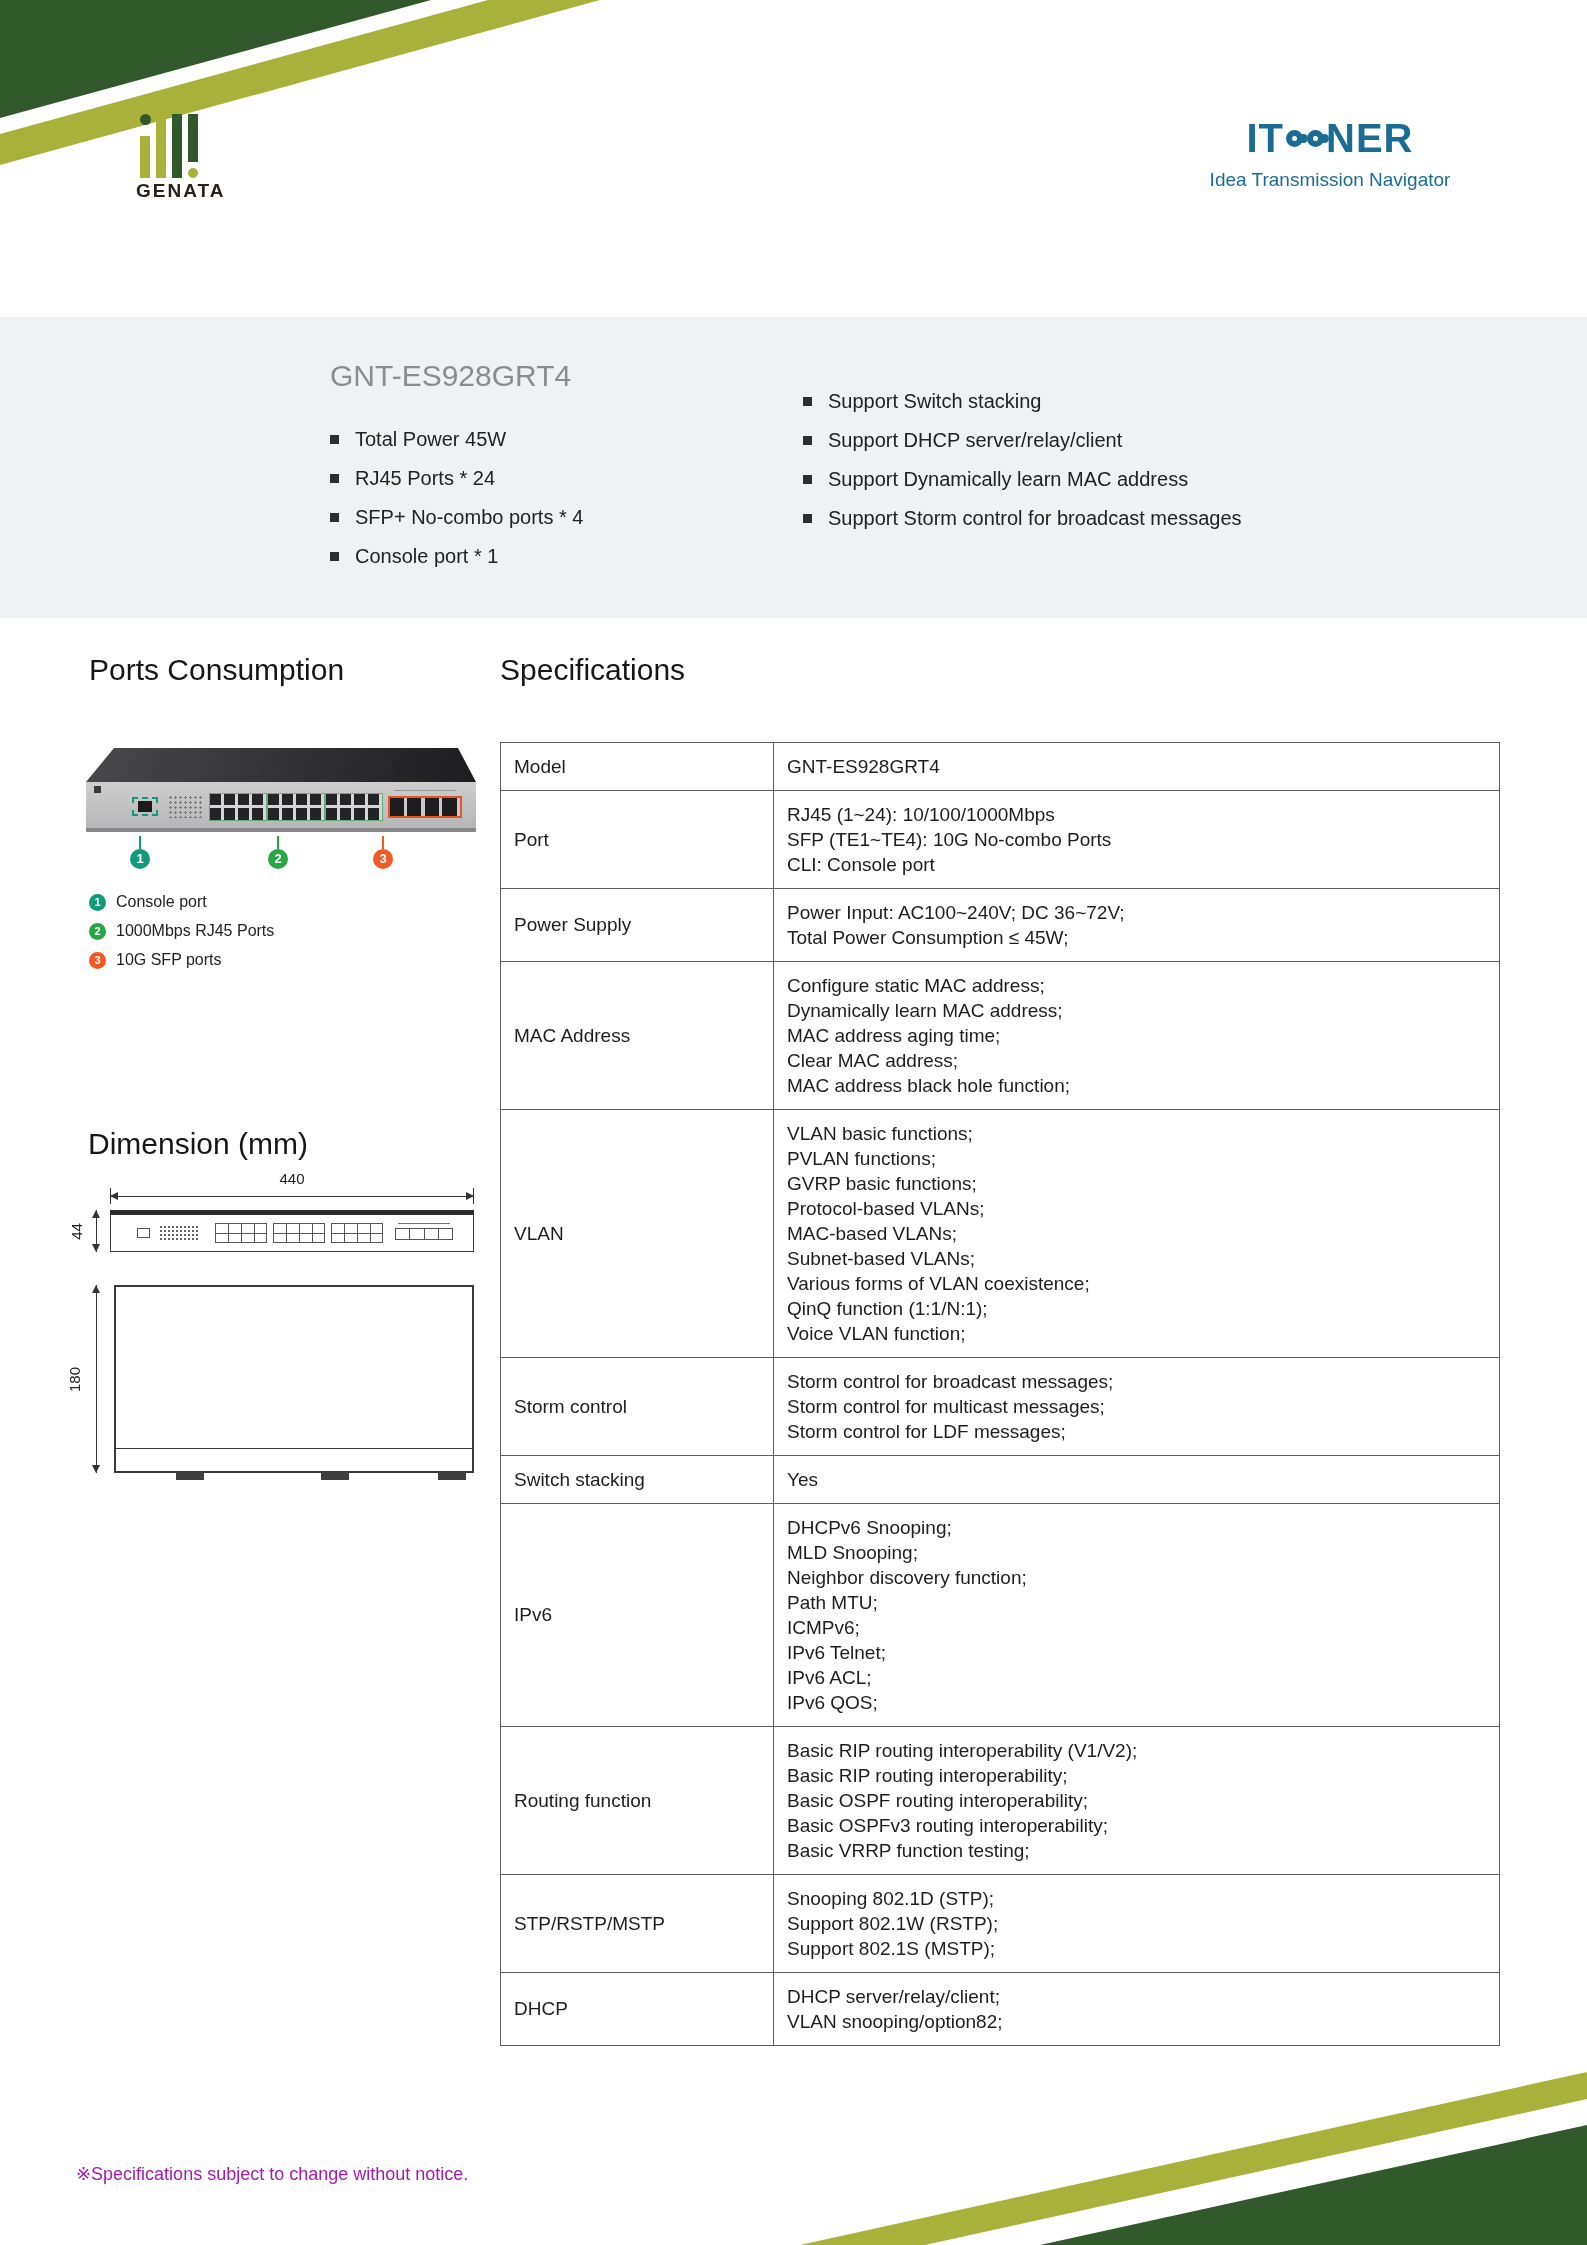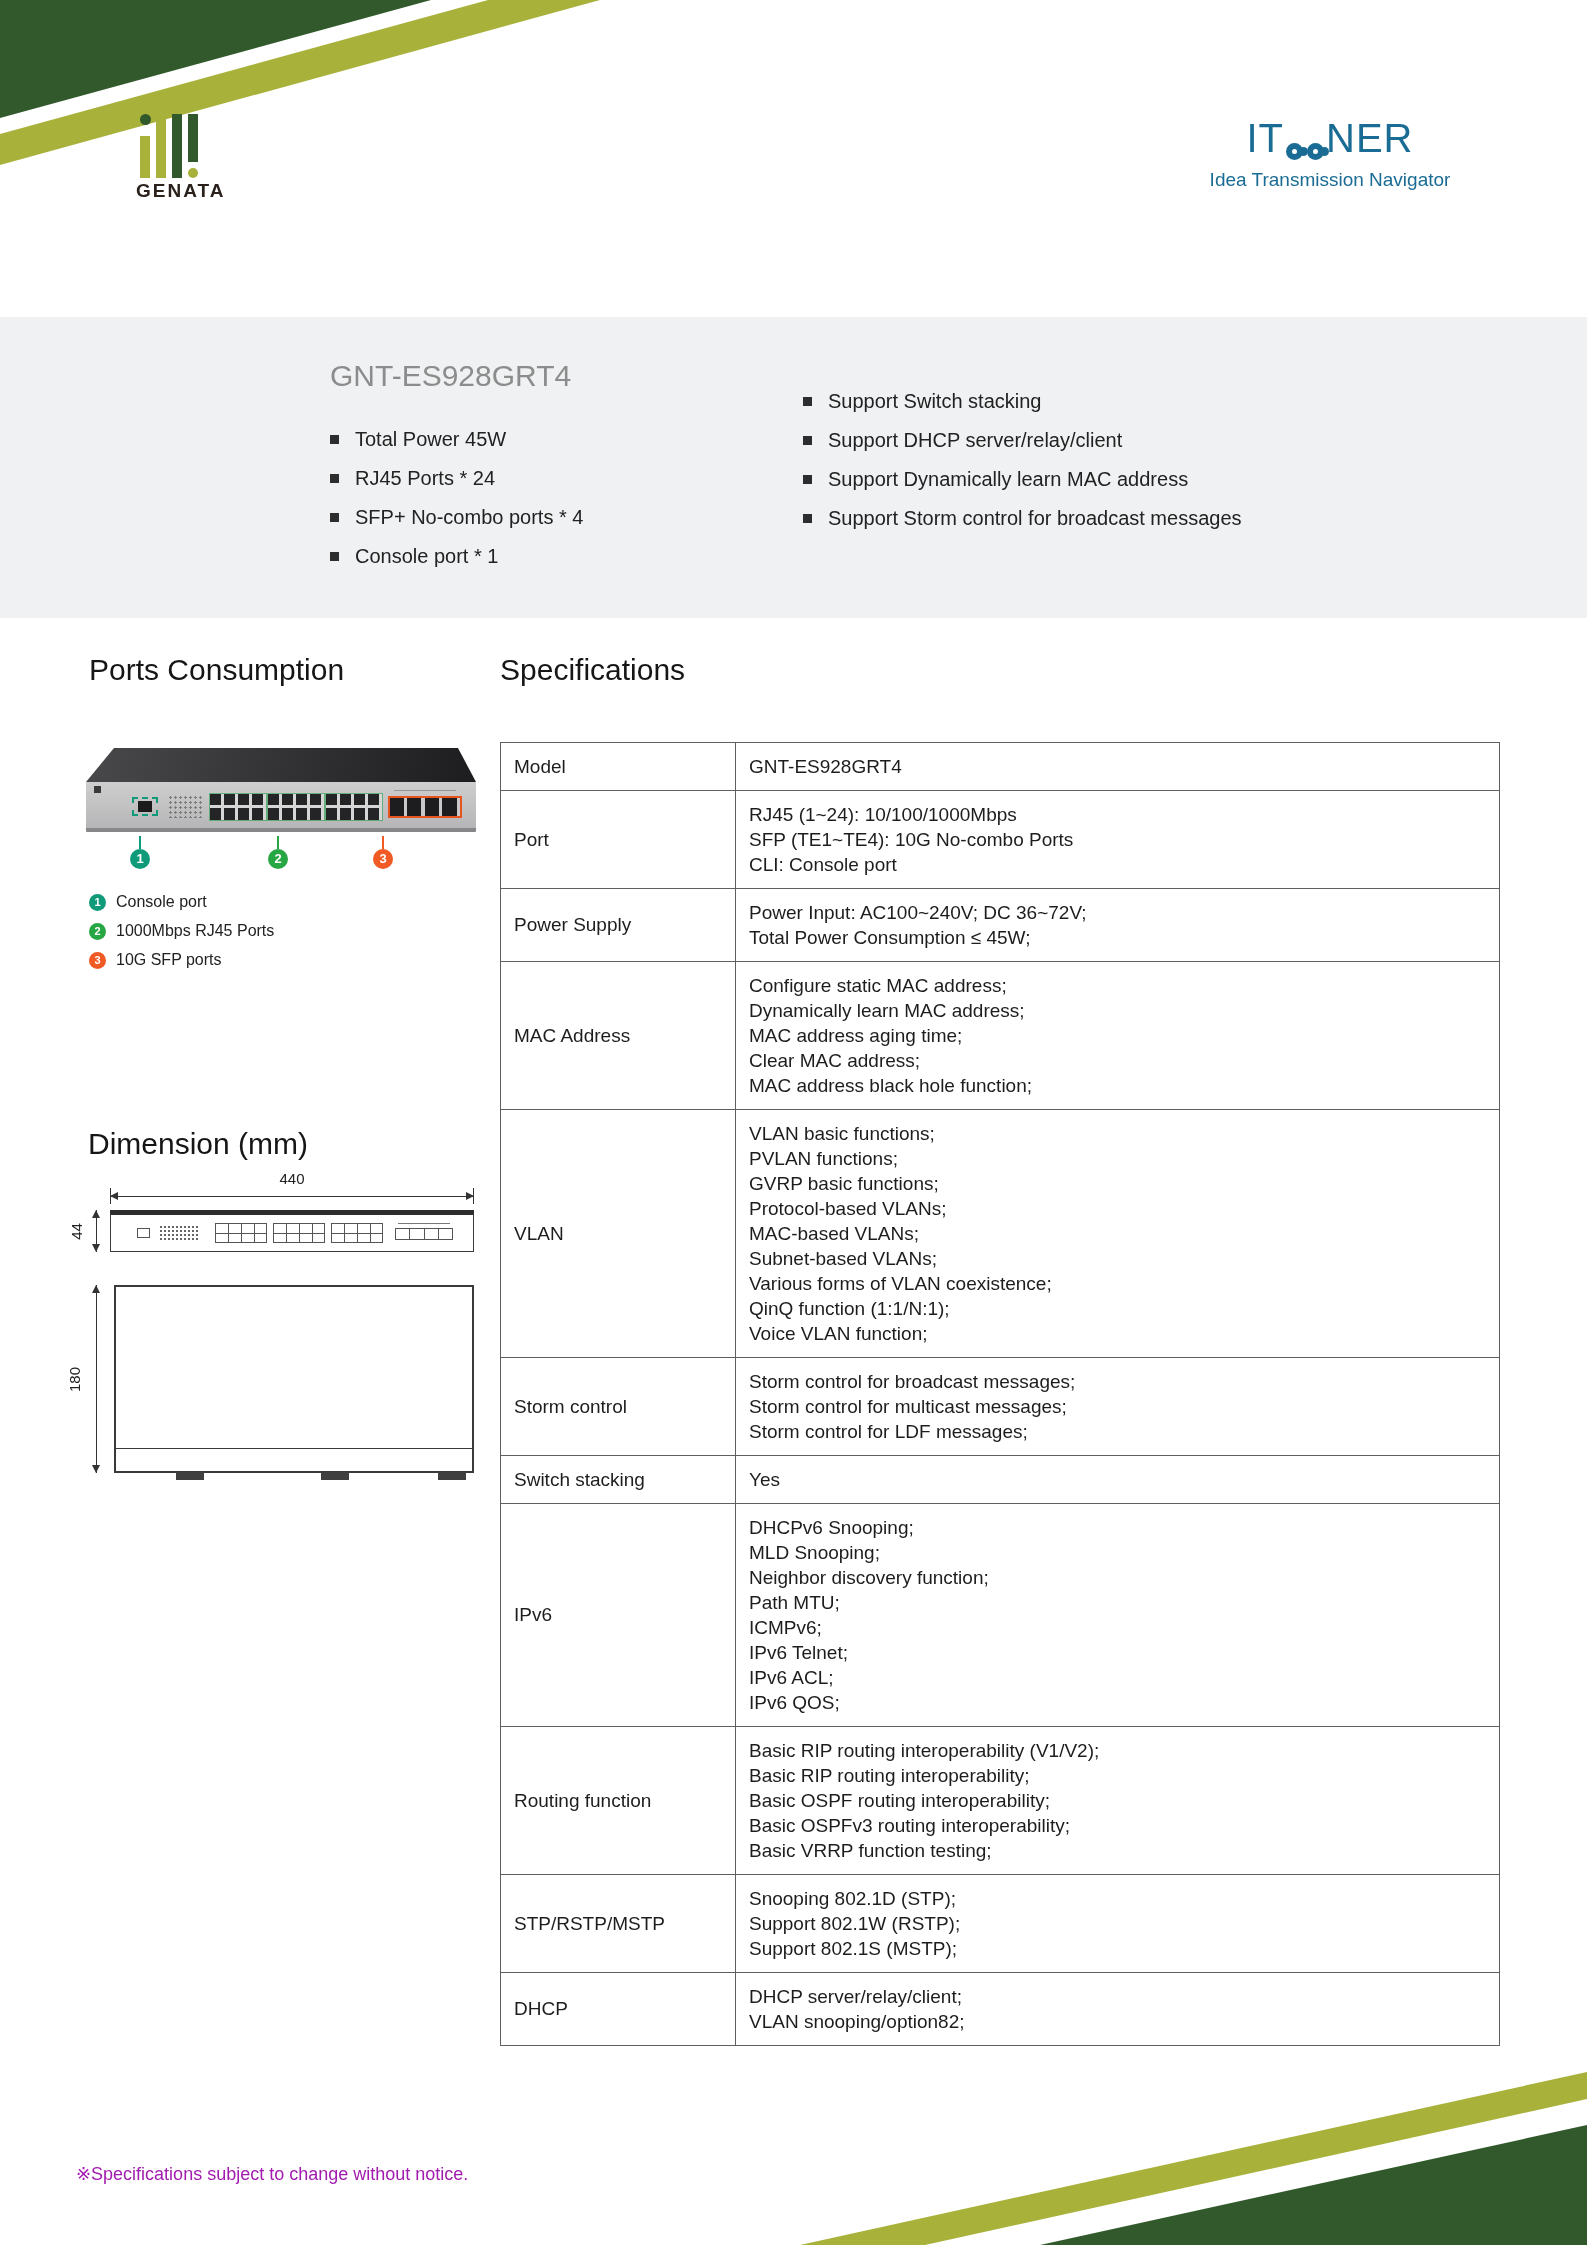--- a/index.html
+++ b/index.html
@@ -31,21 +31,21 @@
   .lb1d{left:0;top:2px;width:11px;height:11px;border-radius:50%;background:var(--dg)}
   .lb1{left:0;top:24px;width:10px;height:42px;background:var(--olive)}
   .lb2{left:16px;top:2px;width:10px;height:64px;background:var(--olive)}
   .lb3{left:32px;top:2px;width:10px;height:64px;background:var(--dg)}
   .lb4{left:48px;top:2px;width:10px;height:48px;background:var(--dg)}
   .lb4d{left:48px;top:56px;width:10px;height:10px;border-radius:50%;background:var(--olive)}
   .genata{position:absolute;left:136px;top:180px;font-size:19px;font-weight:bold;letter-spacing:2px;color:#2a211c}
 
   
   .brand-right{position:absolute;left:1145px;top:116px;width:370px;text-align:center;color:var(--blue)}
-  .brand-name{display:flex;justify-content:center;align-items:flex-end;font-size:40px;font-weight:normal;letter-spacing:1px;line-height:44px}
+  .brand-name{display:flex;justify-content:center;align-items:center;font-size:40px;font-weight:bold;letter-spacing:1px;line-height:44px}
   .lens{display:inline-block;width:17px;height:17px;border:6px solid var(--blue);border-radius:50%;position:relative;margin:0 2px}
   .lens::after{content:"";position:absolute;width:9px;height:9px;border-radius:50%;background:var(--blue);top:-2px;left:7px}
   .tagline{margin-top:9px;font-size:19px;font-weight:normal}
 
   
   .doc-title{position:absolute;left:0;right:0;top:224px;text-align:center;font-size:36px;color:#151515;letter-spacing:.5px}
 
   
   .band{position:absolute;left:0;right:0;top:317px;height:301px;background:var(--band)}
   .ov-col{position:absolute;top:40px}
@@ -92,21 +92,21 @@
 
   
   .legend{position:absolute;left:89px;top:892px}
   .leg-item{display:flex;align-items:center;height:20px;margin-bottom:9px;font-size:16px;color:#222}
   .leg-dot{width:17px;height:17px;border-radius:50%;color:#fff;font-size:11px;font-weight:bold;line-height:17px;text-align:center;margin-right:10px;flex:none}
   .lc1{background:var(--teal)}.lc2{background:var(--green)}.lc3{background:var(--orange)}
 
   
   .specs-table{position:absolute;left:500px;top:742px;width:1000px;border-collapse:collapse;background:#fff}
   .specs-table td{border:1px solid var(--bord);font-size:19px;color:var(--ink);padding:11px 13px;vertical-align:middle}
-  .specs-table td.lbl{width:235px;line-height:24px}
+  .specs-table td.lbl{width:273px;line-height:24px}
   .specs-table td.val div{line-height:25px}
 
   
   .dim-label{position:absolute;font-size:15px;color:#222}
   .rot{transform:rotate(-90deg)}
   .dim-h{position:absolute;height:0;border-top:1.5px solid #333}
   .dim-h::before{content:"";position:absolute;left:0;top:-4.6px;border-right:8px solid #333;border-top:4px solid transparent;border-bottom:4px solid transparent}
   .dim-h::after{content:"";position:absolute;right:0;top:-4.6px;border-left:8px solid #333;border-top:4px solid transparent;border-bottom:4px solid transparent}
   .dim-v{position:absolute;width:0;border-left:1.5px solid #333}
   .dim-v::before{content:"";position:absolute;top:0;left:-4.6px;border-bottom:8px solid #333;border-left:4px solid transparent;border-right:4px solid transparent}

